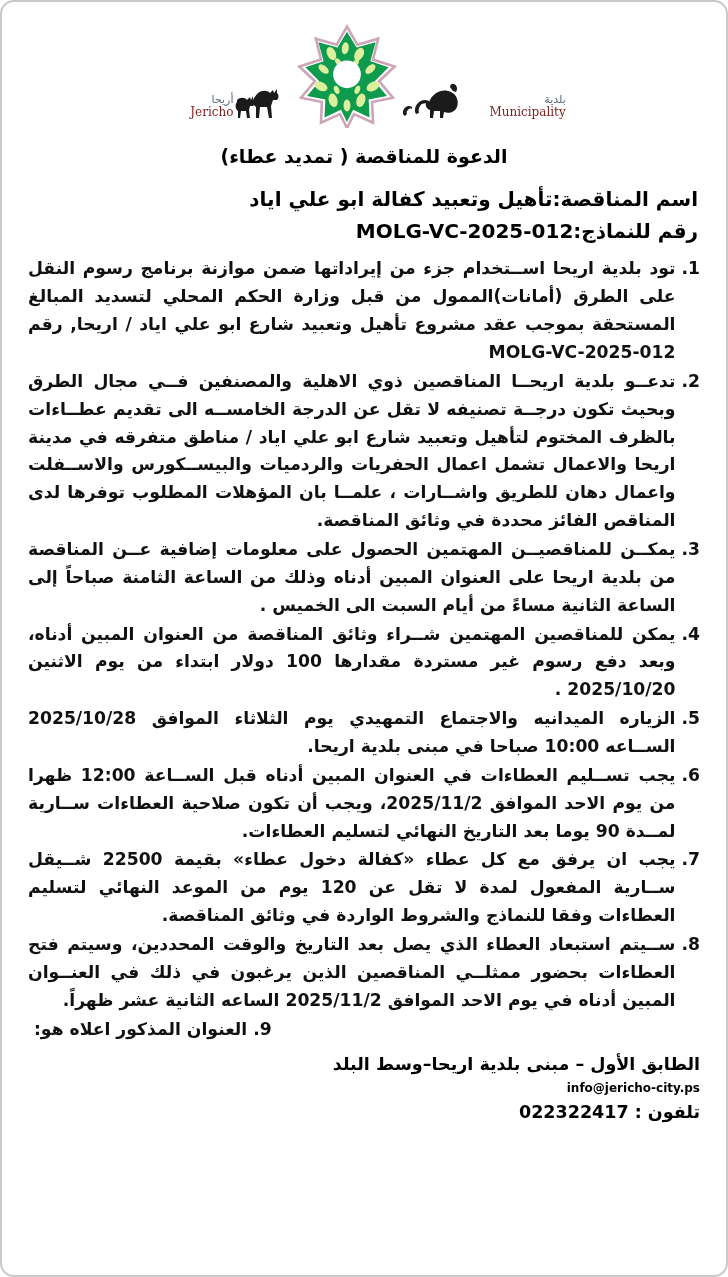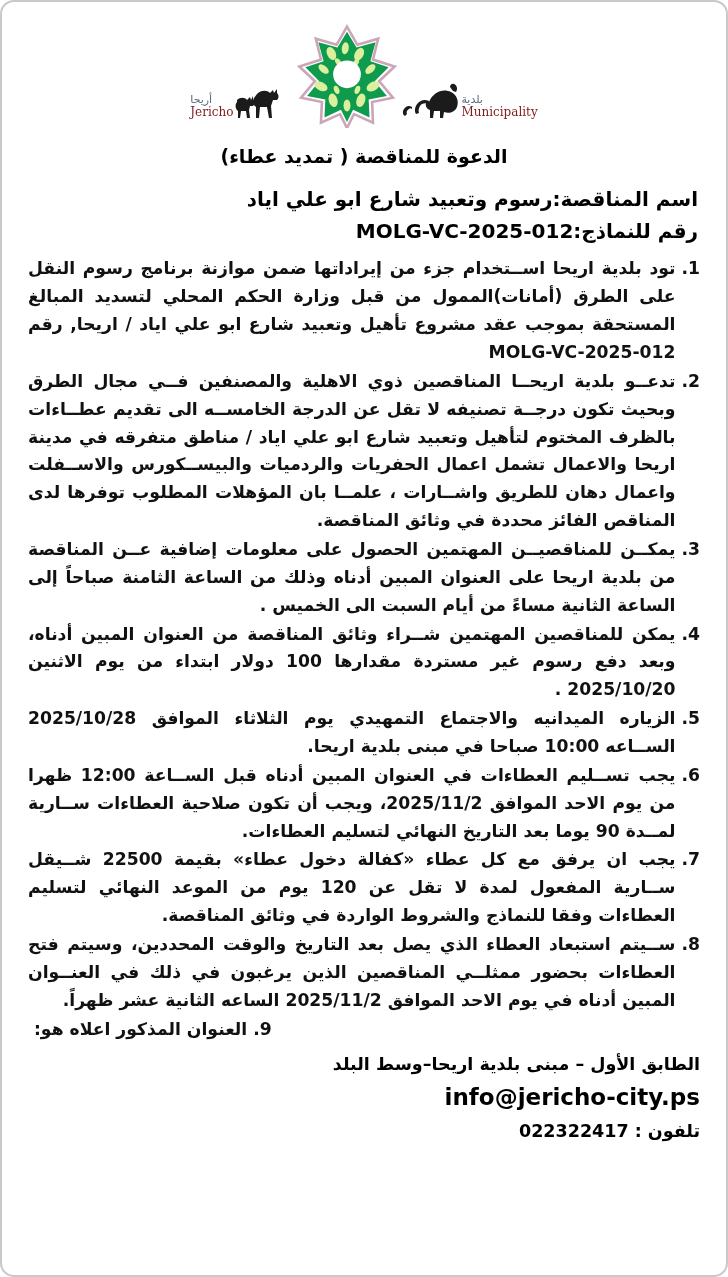--- a/index.html
+++ b/index.html
@@ -33,22 +33,23 @@
     align-items: flex-end;
     justify-content: center;
     gap: 0px;
     height: 108px;
     margin-top: 2px;
   }
 
   .crest-side {
     display: flex;
     flex-direction: column;
-    align-items: flex-end;
+    align-items: flex-start;
     padding-bottom: 10px;
+    margin-left: 28px;
   }
 
   .crest-side-ar {
     font-size: 11px;
     color: #5a6a7a;
     letter-spacing: 1px;
     line-height: 1;
     margin-bottom: 1px;
   }
 
@@ -150,21 +151,21 @@
     font-weight: bold;
     color: #000;
   }
 
   .addr-line {
     font-size: 17.5px;
     line-height: 1.62;
   }
 
   .addr-email {
-    font-size: 23px;
+    font-size: 12px;
     line-height: 1.7;
     direction: ltr;
     unicode-bidi: embed;
     text-align: right;
   }
 
   .addr-phone {
     font-size: 17.5px;
     line-height: 1.7;
   }
@@ -263,21 +264,21 @@
       <span class="crest-side-en">Jericho</span>
     </div>
 
   </div>
 
   <div class="titles">
     <div class="title-line t2">الدعوة للمناقصة ( تمديد عطاء)</div>
   </div>
 
   <div class="subject-block">
-    <div class="subject-line">اسم المناقصة:رسوم وتعبيد شارع ابو علي اياد</div>
+    <div class="subject-line">اسم المناقصة:تأهيل وتعبيد كفالة ابو علي اياد</div>
     <div class="subject-line tender-no"><span>رقم للنماذج:</span><span class="code">MOLG-VC-2025-012</span></div>
   </div>
 
   <div class="clauses">
 
     <div class="clause">
       <span class="clause-num">1.</span>
       <span class="clause-text">تود بلدية اريحا اســتخدام جزء من إيراداتها ضمن موازنة برنامج رسوم النقل على الطرق (أمانات)الممول من قبل وزارة الحكم المحلي  لتسديد المبالغ المستحقة بموجب عقد مشروع تأهيل وتعبيد شارع ابو علي اياد / اريحا, رقم MOLG-VC-2025-012</span>
     </div>
 

